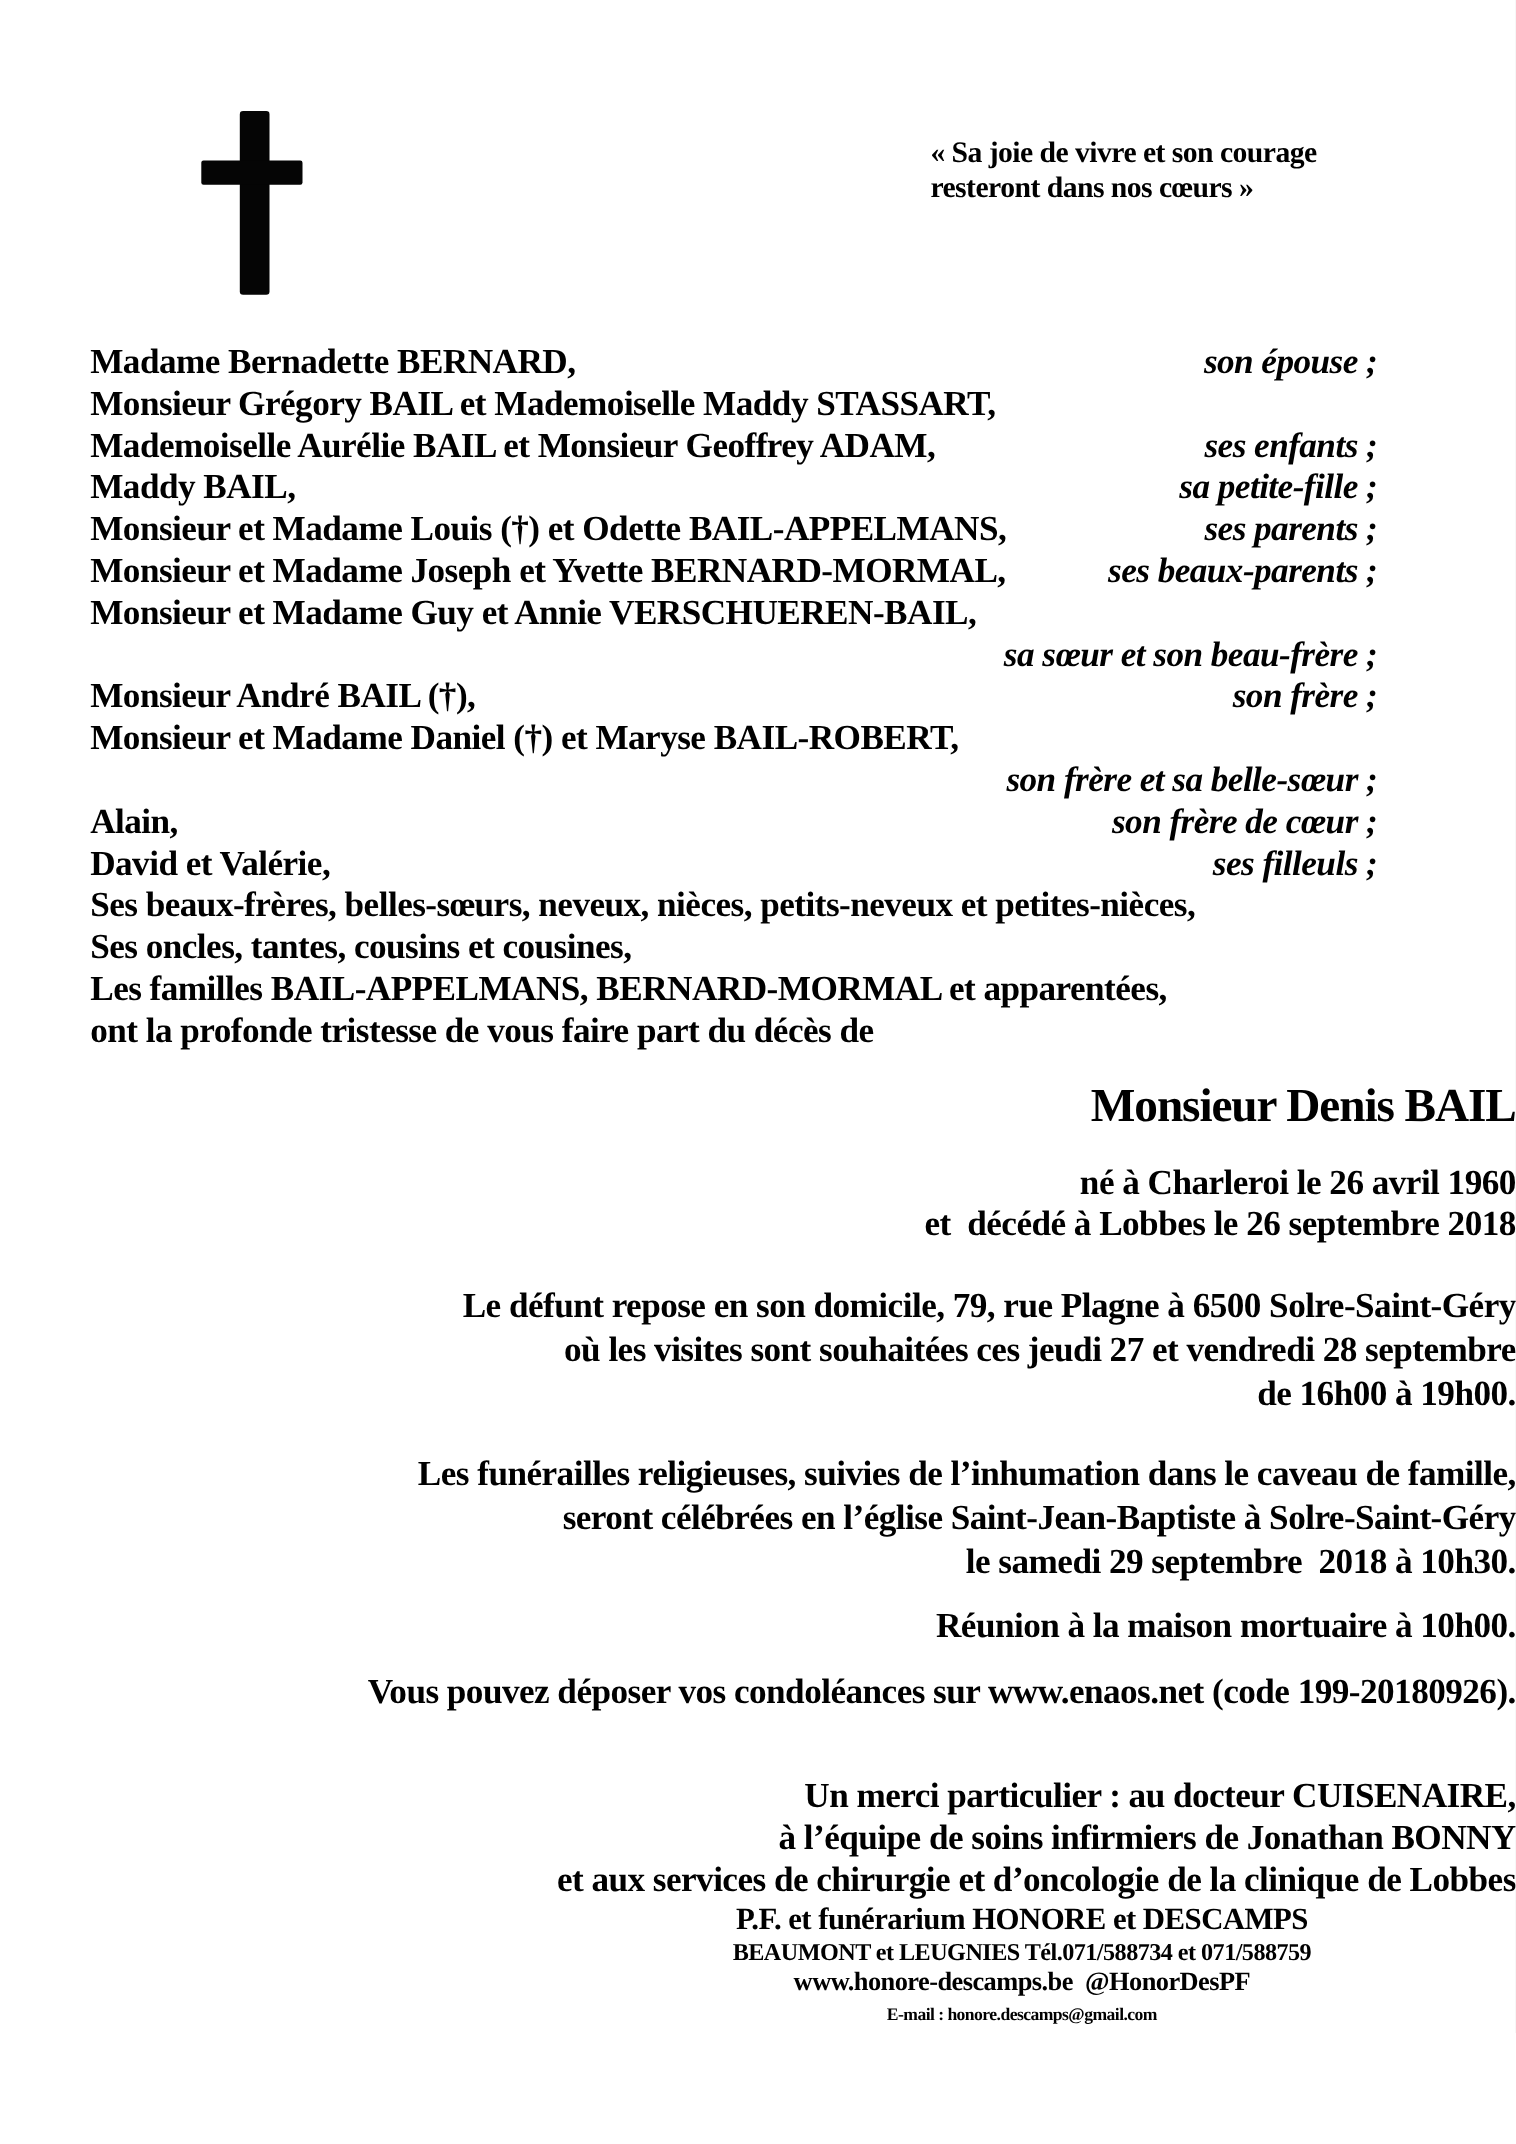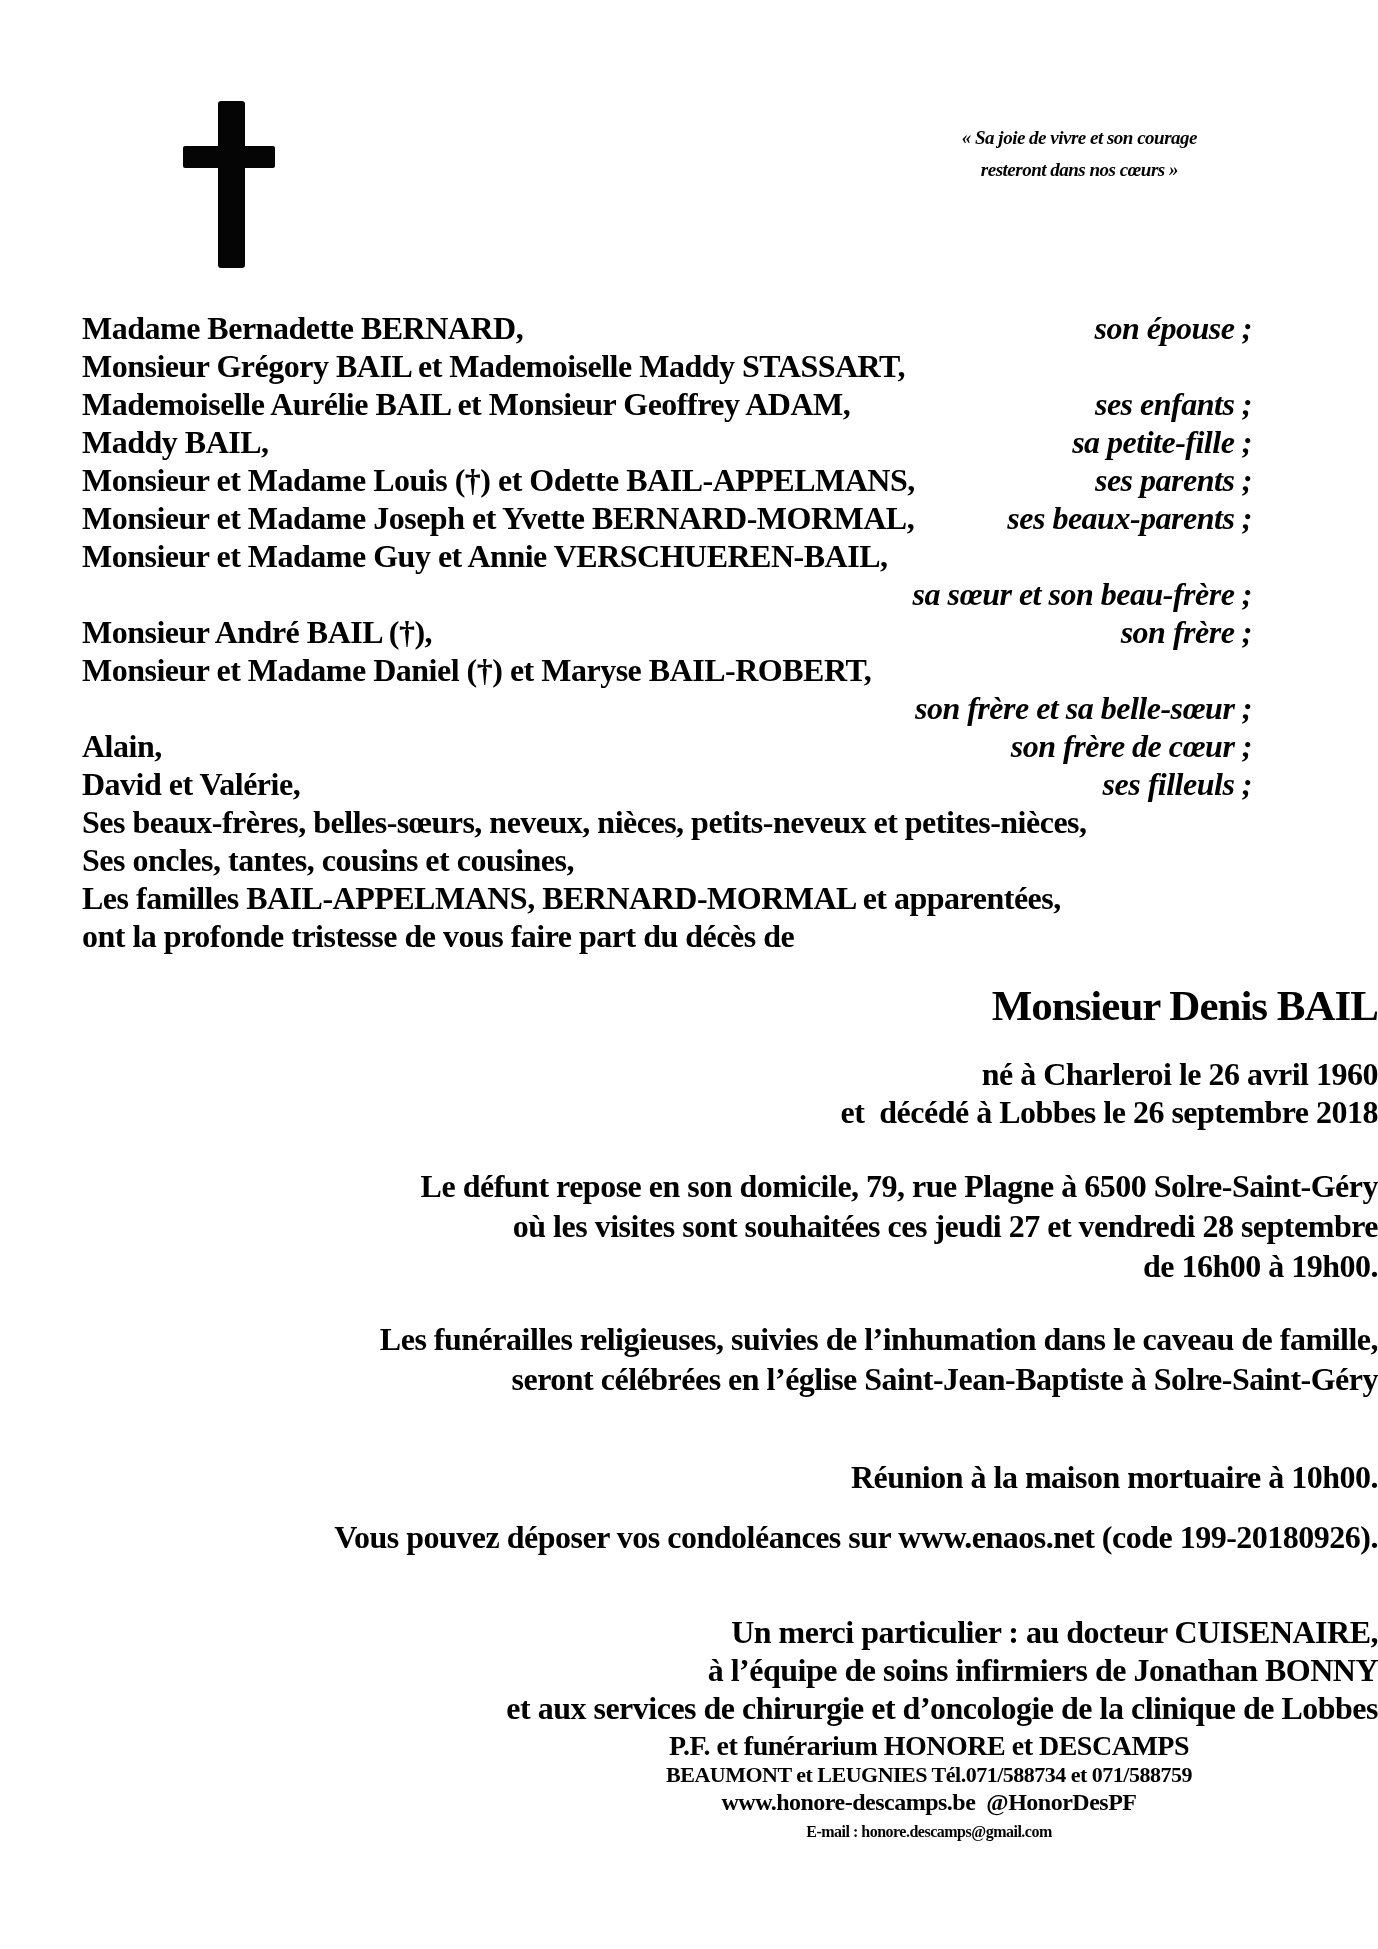--- a/index.html
+++ b/index.html
@@ -16,23 +16,23 @@
   .line { white-space: pre; }
 
   
   .cross { position: absolute; left: 183px; top: 101px; width: 92px; height: 167px; }
   .cross-v { position: absolute; left: 35px; top: 0; width: 27px; height: 167px; background: #050505; border-radius: 3px; }
   .cross-h { position: absolute; left: 0; top: 45px; width: 92px; height: 22px; background: #050505; border-radius: 2px; }
 
   
   .quote {
     position: absolute; top: 122px; right: 181px;
-    text-align: center;
-    font-weight: bold; font-style: italic;
-    font-size: 19px; line-height: 32px;
+    text-align: left;
+    font-weight: bold; 
+    font-size: 27px; line-height: 32px;
     letter-spacing: -0.5px;
   }
 
   
   .family-list {
     position: absolute; left: 82px; top: 309px; width: 1170px;
     font-weight: bold; font-size: 32px; line-height: 38px;
     letter-spacing: -0.5px;
   }
   .family-row { display: flex; justify-content: space-between; white-space: pre; }
@@ -181,20 +181,21 @@
 
       <div class="line">de 16h00 à 19h00.</div>
     </div>
 
   <div class="centered funeral">
 
       <div class="line">Les funérailles religieuses, suivies de l’inhumation dans le caveau de famille,</div>
 
       <div class="line">seront célébrées en l’église Saint-Jean-Baptiste à Solre-Saint-Géry</div>
 
+      <div class="line">le samedi 29 septembre  2018 à 10h30.</div>
     </div>
 
   <div class="centered reunion line">Réunion à la maison mortuaire à 10h00.</div>
 
   <div class="centered condolences line">Vous pouvez déposer vos condoléances sur www.enaos.net (code 199-20180926).</div>
 
   <div class="centered thanks">
 
       <div class="line">Un merci particulier : au docteur CUISENAIRE,</div>
 

